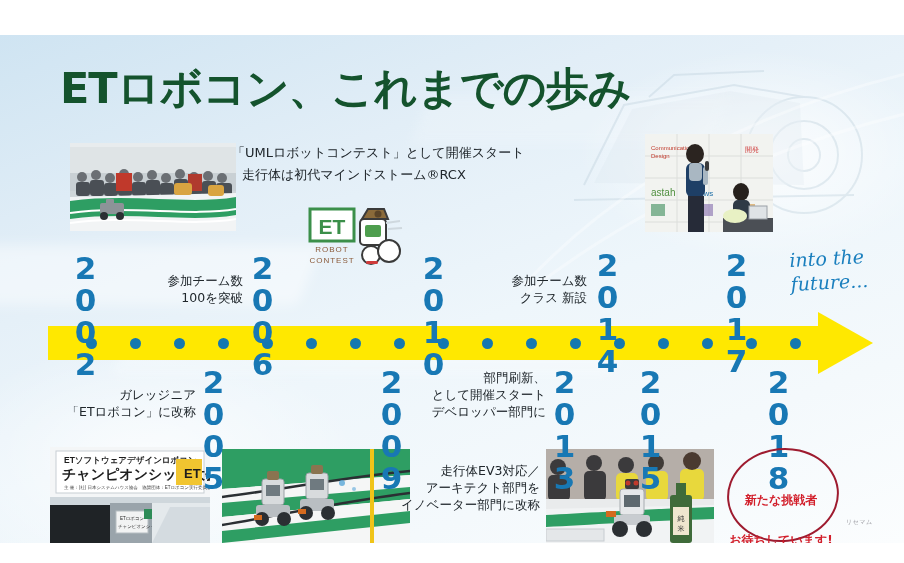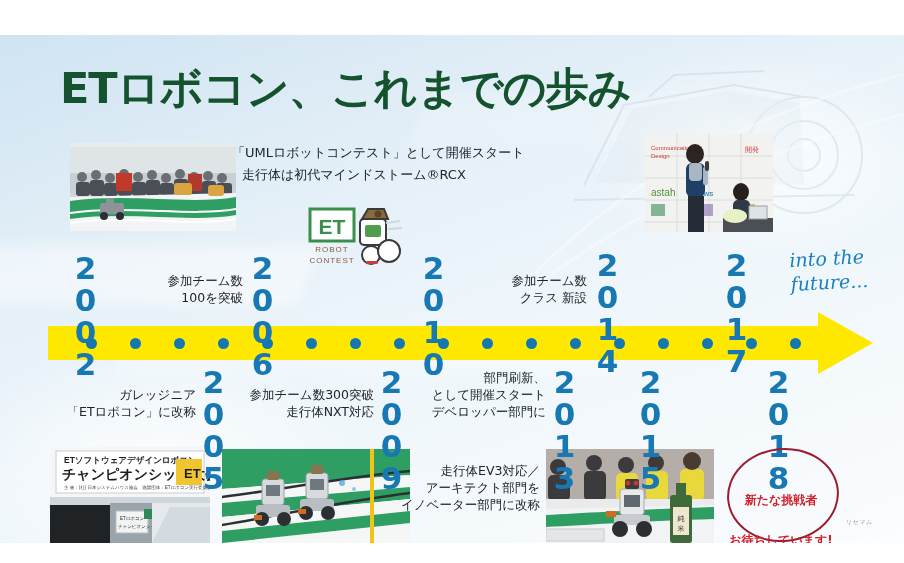--- a/index.html
+++ b/index.html
@@ -291,22 +291,20 @@
   </div>
 
   <div class="year" style="left:200px;top:364px;">2005</div>
   <div class="year" style="left:378px;top:364px;">2009</div>
   <div class="year" style="left:551px;top:364px;">2013</div>
   <div class="year" style="left:637px;top:364px;">2015</div>
   <div class="year" style="left:765px;top:364px;">2018</div>
 
   <div class="cap right" style="left:60px;top:386px;width:136px;">ガレッジニア
 「ETロボコン」に改称</div>
-  <div class="cap right" style="left:232px;top:386px;width:142px;">参加チーム数300突破
-走行体NXT対応</div>
   <div class="cap right" style="left:408px;top:369px;width:138px;">部門刷新、
 として開催スタート
 デベロッパー部門に</div>
   <div class="cap right" style="left:400px;top:462px;width:140px;">走行体EV3対応／
 アーキテクト部門を
 イノベーター部門に改称</div>
 
   <div class="photo" style="left:50px;top:447px;width:160px;height:96px;">
     <svg class="ph-inner" viewBox="0 0 160 96" preserveAspectRatio="none">
       <rect width="160" height="96" fill="#b9c4cc"></rect>

